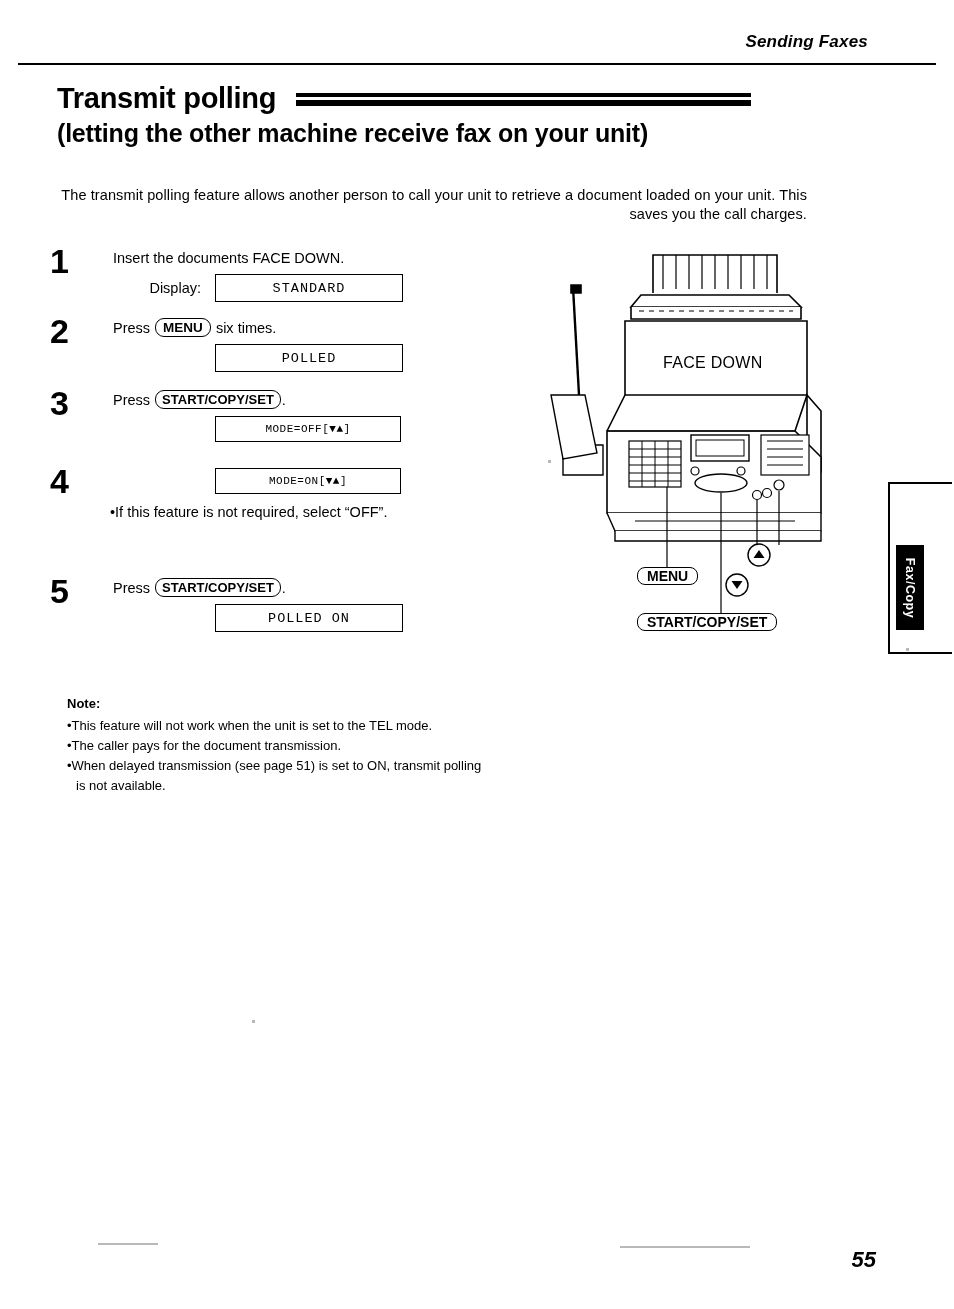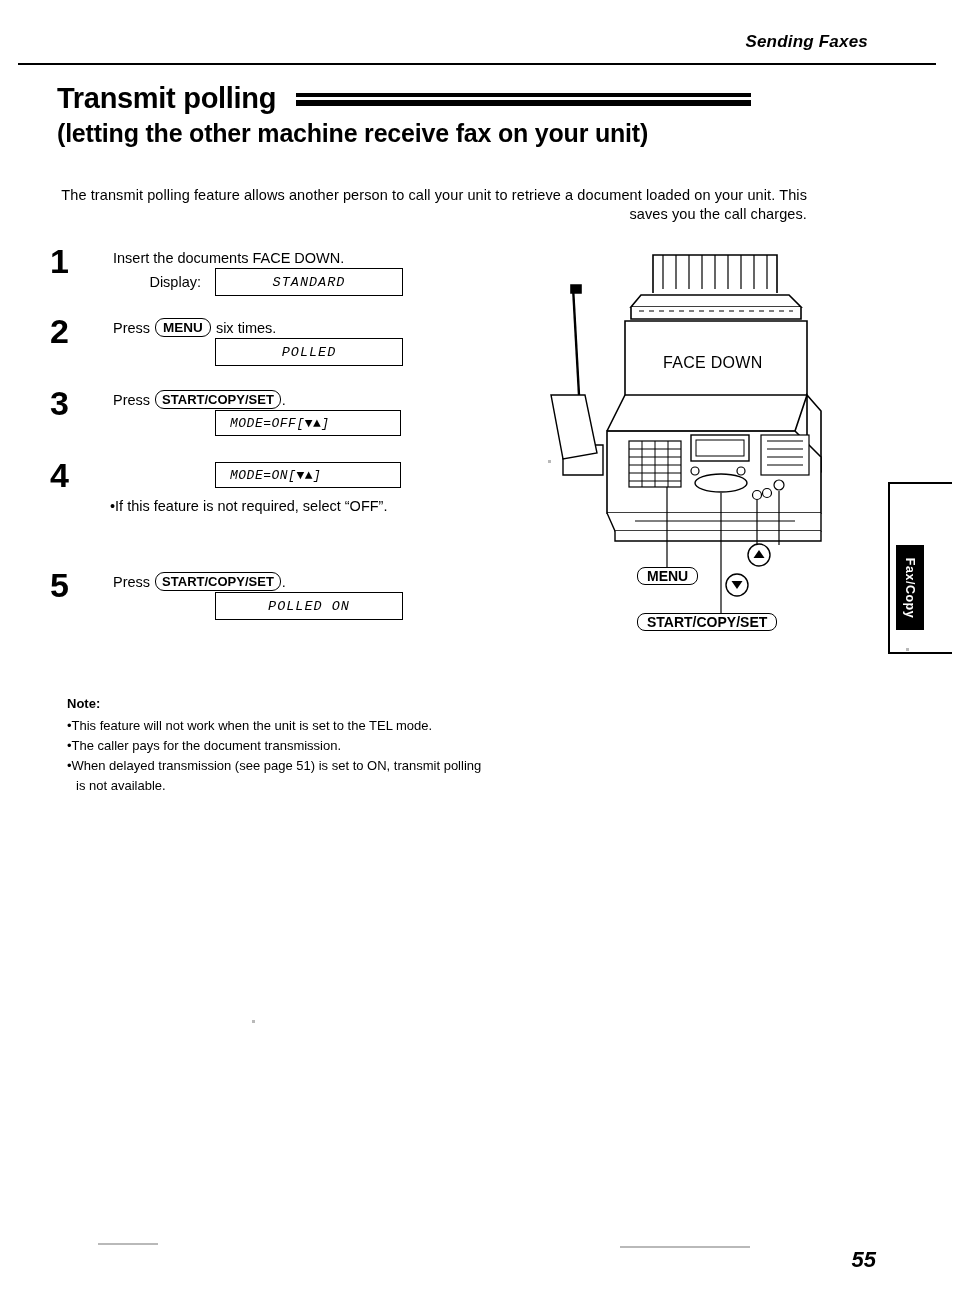--- a/index.html
+++ b/index.html
@@ -147,49 +147,48 @@
     border-left: 4.5px solid transparent;
     border-right: 4.5px solid transparent;
   }
   .arrow-key.down:after { border-top: 7px solid #000; margin-top: -1px; }
   .arrow-key.up:after   { border-bottom: 7px solid #000; margin-top: -1px; }
 
   .display-row {
     display: flex;
     align-items: center;
     margin-left: 45px;
-    margin-top: 0;
+    margin-top: 6px;
   }
   .display-label {
     font-size: 14.5px;
     width: 120px;
     text-align: right;
     padding-right: 14px;
     box-sizing: border-box;
   }
   .lcd {
     border: 1.6px solid #000;
     width: 186px;
     height: 26px;
     display: flex;
     align-items: center;
     justify-content: center;
     font-family: "Liberation Mono", monospace;
     font-size: 13.5px;
     letter-spacing: 1px;
-    font-style: italic;
   }
   .lcd-split {
     display: flex;
     align-items: center;
-    justify-content: flex-start;
+    justify-content: center;
     padding: 0 14px;
     box-sizing: border-box;
     font-family: "Liberation Mono", monospace;
-    font-size: 13px;
+    font-size: 11px;
     letter-spacing: 0.5px;
   }
   .note-line {
     margin-left: 60px;
     margin-top: 10px;
     font-size: 14.5px;
   }
 
   
   .note-block {

